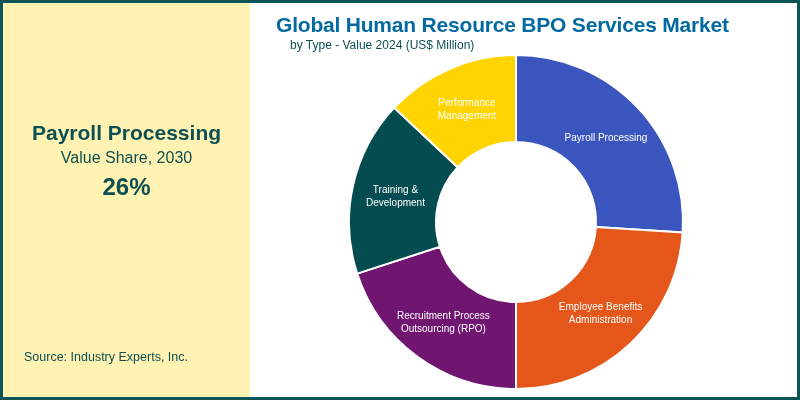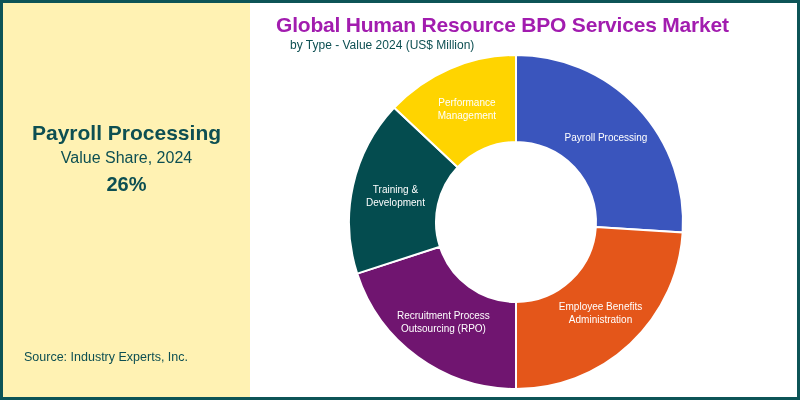--- a/index.html
+++ b/index.html
@@ -1,35 +1,35 @@
 <!DOCTYPE html>
 <html><head>
 <meta charset="utf-8">
 <style>
   html, body { margin: 0; padding: 0; }
   body { width: 800px; height: 400px; overflow: hidden; background: #ffffff; font-family: "Liberation Sans", sans-serif; }
   .frame { position: absolute; left: 0; top: 0; width: 800px; height: 400px; box-sizing: border-box; border: 3px solid #0d5457; }
   .side { position: absolute; left: 3px; top: 3px; width: 247px; height: 394px; background: #fff2b3; }
   .side-title { position: absolute; left: 0; width: 247px; top: 118px; text-align: center; font-weight: bold; font-size: 21px; color: #0d4f52; }
   .side-sub { position: absolute; left: 0; width: 247px; top: 146px; text-align: center; font-size: 16px; color: #0d4f52; }
-  .side-val { position: absolute; left: 0; width: 247px; top: 170px; text-align: center; font-weight: bold; font-size: 20px; color: #0d4f52; }
+  .side-val { position: absolute; left: 0; width: 247px; top: 170px; text-align: center; font-weight: bold; font-size: 24px; color: #0d4f52; }
   .src { position: absolute; left: 0; width: 206px; top: 346px; text-align: center; font-size: 12.5px; color: #0d4f52; line-height: 17px; }
-  .title { position: absolute; left: 276px; top: 13px; font-weight: bold; font-size: 21px; color: #a21caf; letter-spacing: -0.2px; }
+  .title { position: absolute; left: 276px; top: 13px; font-weight: bold; font-size: 21px; color: #0369a1; letter-spacing: -0.2px; }
   .subtitle { position: absolute; left: 276px; top: 38px; font-size: 12px; color: #0d4f52; margin-left: 14px; }
   svg.donut { position: absolute; left: 0; top: 0; }
   .lbl { font-family: "Liberation Sans", sans-serif; font-size: 10px; fill: #ffffff; }
 </style>
 </head>
 <body>
 
 <div class="frame"></div>
 
 <div class="side">
   <div class="side-title">Payroll Processing</div>
-  <div class="side-sub">Value Share, 2024</div>
+  <div class="side-sub">Value Share, 2030</div>
   <div class="side-val">26%</div>
   <div class="src">
     <div>Source: Industry Experts, Inc.</div>
   </div>
 </div>
 
 <div class="title">Global Human Resource BPO Services Market</div>
 <div class="subtitle">by Type - Value 2024 (US$ Million)</div>
 
 <svg class="donut" width="800" height="400">

